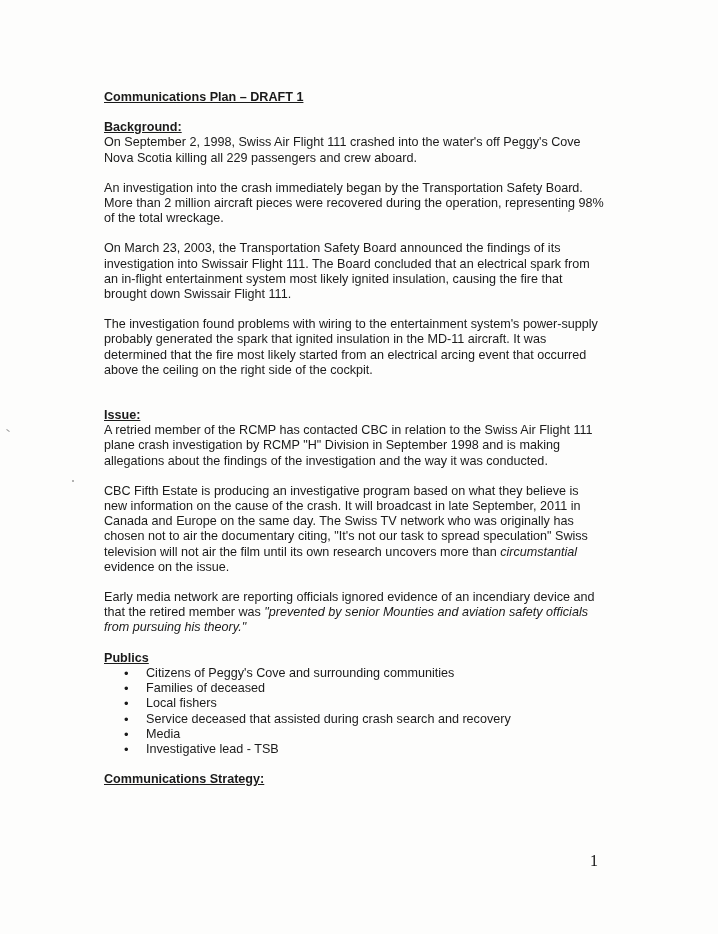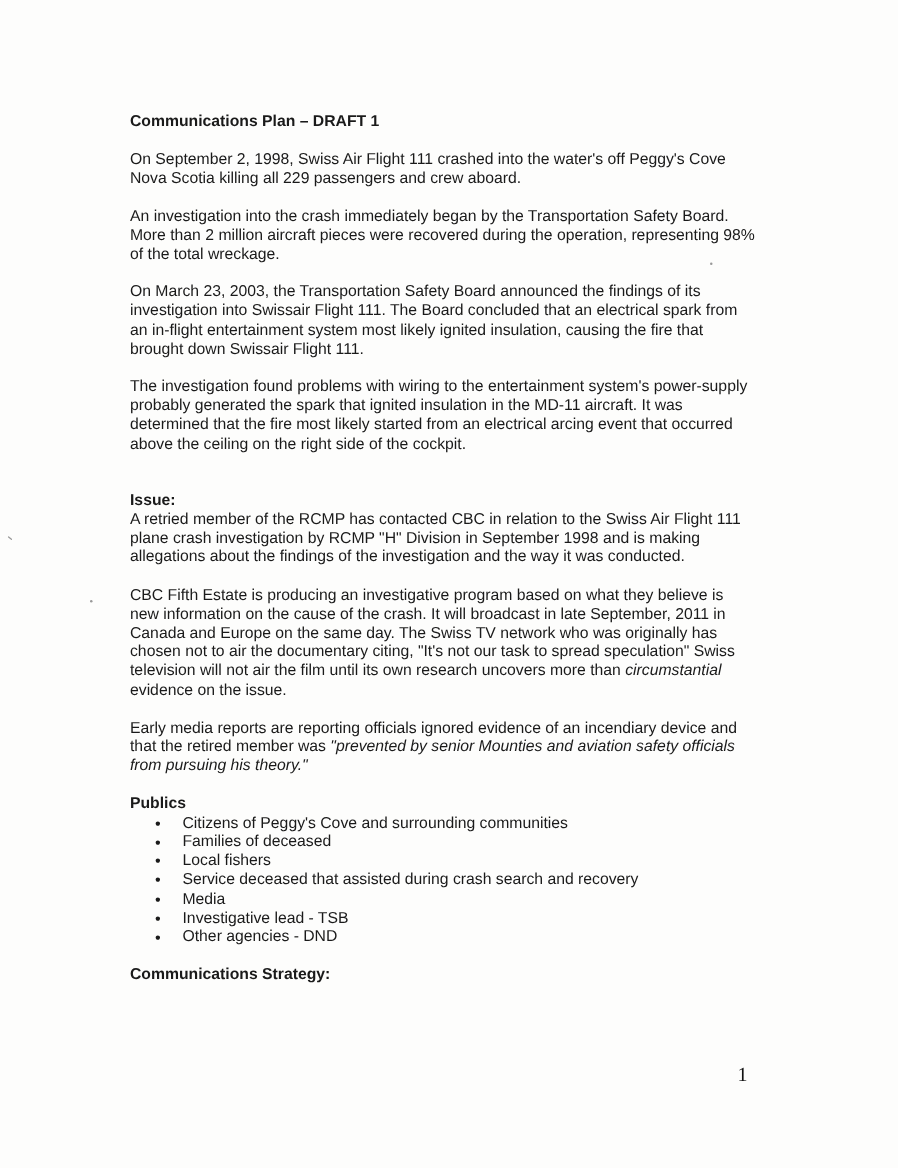--- a/index.html
+++ b/index.html
@@ -7,21 +7,21 @@
     width: 718px; height: 934px; overflow: hidden;
     background: #fdfdfc;
     font-family: "Liberation Sans", sans-serif;
     color: #1a1a1a;
     position: relative;
   }
   .page {
     position: absolute; left: 104px; top: 90px; width: 500px;
     font-size: 12.6px; line-height: 15.2px;
   }
-  .b { font-weight: bold; }
+  .b { font-weight: bold; text-decoration: underline; }
   .gap { height: 15px; }
   .gap-big { height: 30px; }
   p { margin: 0; }
   ul { margin: 0; padding: 0; list-style: none; }
   ul li { position: relative; padding-left: 42px; }
   ul li::before {
     content: "\2022"; position: absolute; left: 20px; top: 0; font-size: 13px;
   }
   .pagenum {
     position: absolute; left: 590px; top: 852px;
@@ -29,46 +29,46 @@
   }
   .speck { position: absolute; width: 2px; height: 2px; background: #999; border-radius: 1px; }
 </style>
 </head>
 <body>
 
 <div class="page">
   <p class="b">Communications Plan – DRAFT 1</p>
   <div class="gap"></div>
 
+  <p class="b">Background:</p>
   <p>On September 2, 1998, Swiss Air Flight 111 crashed into the water's off Peggy's Cove Nova Scotia killing all 229 passengers and crew aboard.</p>
   <div class="gap"></div>
   <p>An investigation into the crash immediately began by the Transportation Safety Board. More than 2 million aircraft pieces were recovered during the operation, representing 98% of the total wreckage.</p>
   <div class="gap"></div>
   <p>On March 23, 2003, the Transportation Safety Board announced the findings of its investigation into Swissair Flight 111. The Board concluded that an electrical spark from an in-flight entertainment system most likely ignited insulation, causing the fire that brought down Swissair Flight 111.</p>
   <div class="gap"></div>
   <p>The investigation found problems with wiring to the entertainment system's power-supply probably generated the spark that ignited insulation in the MD-11 aircraft. It was determined that the fire most likely started from an electrical arcing event that occurred above the ceiling on the right side of the cockpit.</p>
   <div class="gap-big"></div>
 
   <p class="b">Issue:</p>
   <p>A retried member of the RCMP has contacted CBC in relation to the Swiss Air Flight 111 plane crash investigation by RCMP "H" Division in September 1998 and is making allegations about the findings of the investigation and the way it was conducted.</p>
   <div class="gap"></div>
   <p><span>CBC Fifth Estate is producing an investigative program based on what they believe is new information on the cause of the crash. It will broadcast in late September, 2011 in Canada and Europe on the same day. The Swiss TV network who was originally has chosen not to air the documentary citing, "It's not our task to spread speculation" Swiss television will not air the film until its own research uncovers more than </span><i>circumstantial</i><span> evidence on the issue.</span></p>
   <div class="gap"></div>
-  <p><span>Early media reports are reporting officials ignored evidence of an incendiary device and that the retired member was </span><i>"prevented by senior Mounties and aviation safety officials from pursuing his theory."</i></p>
+  <p><span>Early media network are reporting officials ignored evidence of an incendiary device and that the retired member was </span><i>"prevented by senior Mounties and aviation safety officials from pursuing his theory."</i></p>
   <div class="gap"></div>
 
   <p class="b">Publics</p>
   <ul>
     <li>Citizens of Peggy's Cove and surrounding communities</li>
     <li>Families of deceased</li>
     <li>Local fishers</li>
     <li>Service deceased that assisted during crash search and recovery</li>
     <li>Media</li>
     <li>Investigative lead -  TSB</li>
-    <li>Other agencies - DND</li>
   </ul>
   <div class="gap"></div>
 
   <p class="b">Communications Strategy:</p>
 </div>
 
 <div class="pagenum">1</div>
 
 <div class="speck" style="left:6px;top:430px;width:4px;height:1px;transform:rotate(40deg);"></div>
 <div class="speck" style="left:72px;top:480px;"></div>

